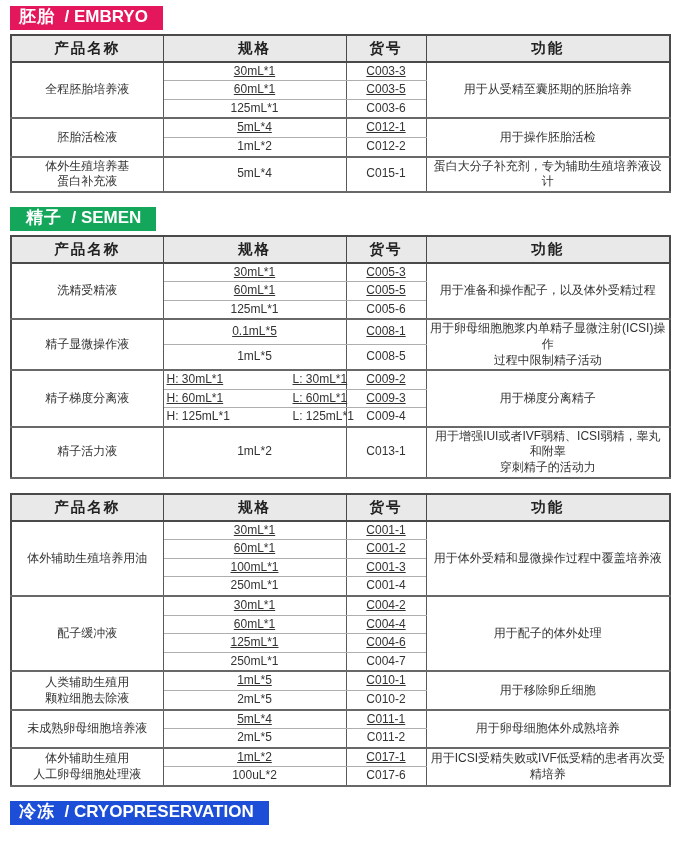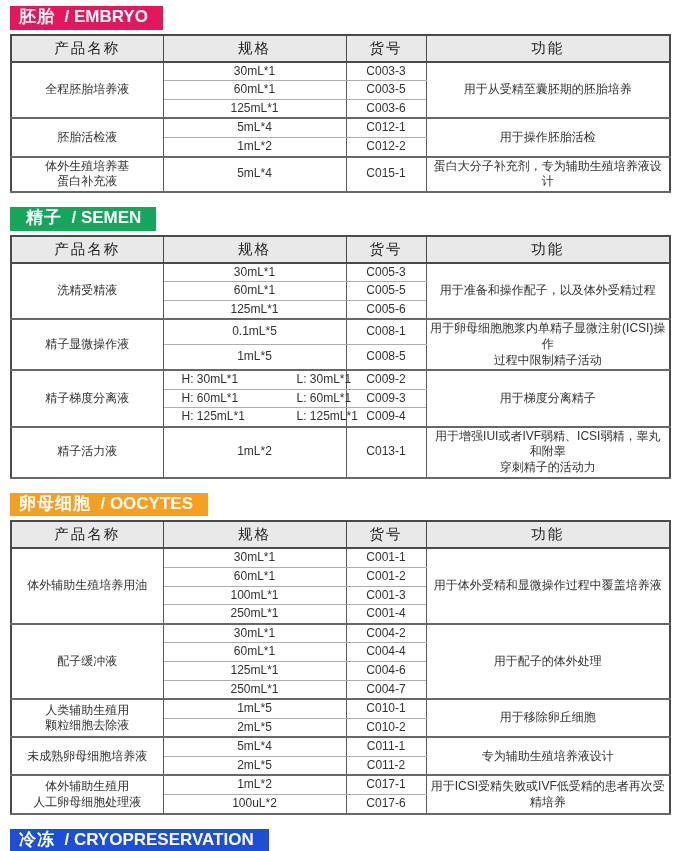--- a/index.html
+++ b/index.html
@@ -29,44 +29,44 @@
     width: 659px;
     border-collapse: collapse;
     table-layout: fixed;
     border: 2px solid #4a4a4a;
   }
   table.catalog th {
     background: #e9e9e9;
     border: 1px solid #4a4a4a;
     border-bottom: 2px solid #4a4a4a;
     font-size: 14.5px;
-    font-weight: normal;
+    font-weight: bold;
     color: #222222;
     padding: 3px 2px;
     letter-spacing: 2px;
   }
   table.catalog td {
     border-left: 1px solid #5a5a5a;
     border-right: 1px solid #5a5a5a;
     text-align: center;
     vertical-align: middle;
     font-size: 12px;
     line-height: 1.3;
     padding: 1px 3px;
     color: #333333;
   }
-  tr:not(.group-end) td.cell-sub { border-bottom: 1px solid #aeaeae; }
+  tr:not(.group-end) td.cell-sub { border-bottom: 1px solid #aeaeae; text-decoration: underline; }
   tr.group-end td { border-bottom: 2px solid #686868; }
   td.cell-product { font-size: 13px; color: #3b3b3b; }
   td.cell-code { font-size: 12px; }
   td.cell-function { font-size: 11.5px; }
   td.cell-span { border-bottom: 2px solid #686868; }
 
   .line { display: block; }
-  .pairline { display: flex; justify-content: space-between; gap: 29px; margin-left: 15px; }
+  .pairline { display: flex; justify-content: space-between; gap: 40px; }
   .pairline span { min-width: 86px; text-align: left; white-space: nowrap; }
 </style>
 </head>
 <body>
 
 <div class="page">
 
   <section class="section">
     <div class="banner" style="background: rgb(228, 23, 92);">
       <span class="zh">胚胎</span>
@@ -259,24 +259,20 @@
                 <span class="line">用于增强IUI或者IVF弱精、ICSI弱精，睾丸和附睾</span>
                 <span class="line">穿刺精子的活动力</span>
               </td>
             </tr>
           </tbody>
         </table>
       </div>
   </section>
 
   <section class="section">
-    <div class="banner" style="background: rgb(247, 159, 30);">
-      <span class="zh">卵母细胞</span>
-      <span class="en">/ OOCYTES</span>
-    </div>
     <div class="table-host">
         <table class="catalog">
           <colgroup>
             <col style="width: 152px;">
             <col style="width: 183px;">
             <col style="width: 80px;">
             <col style="width: 244px;">
           </colgroup>
           <thead>
             <tr>
@@ -368,21 +364,21 @@
             </tr>
             <tr>
               <td class="cell-product cell-span" rowspan="2">
                 <span class="line">未成熟卵母细胞培养液</span>
               </td>
               <td class="cell-spec cell-sub">
                 <span class="line"><span>5mL*4</span></span>
               </td>
               <td class="cell-code cell-sub">C011-1</td>
               <td class="cell-function cell-span" rowspan="2">
-                <span class="line">专为辅助生殖培养液设计</span>
+                <span class="line">用于卵母细胞体外成熟培养</span>
               </td>
             </tr>
             <tr class="group-end">
               <td class="cell-spec cell-sub">
                 <span class="line"><span>2mL*5</span></span>
               </td>
               <td class="cell-code cell-sub">C011-2</td>
             </tr>
             <tr>
               <td class="cell-product cell-span" rowspan="2">

